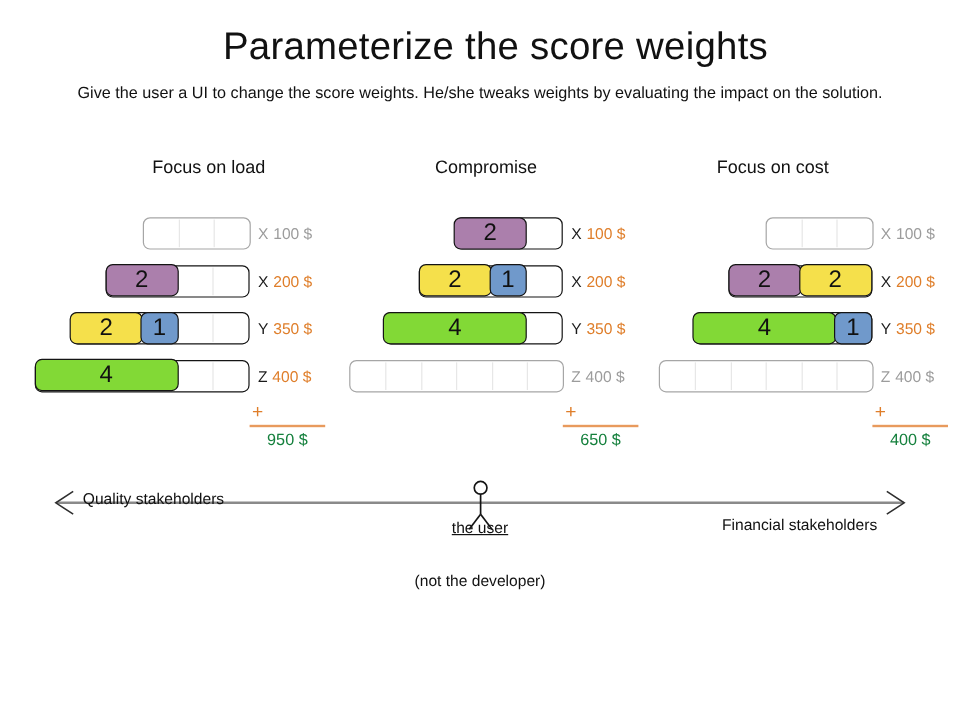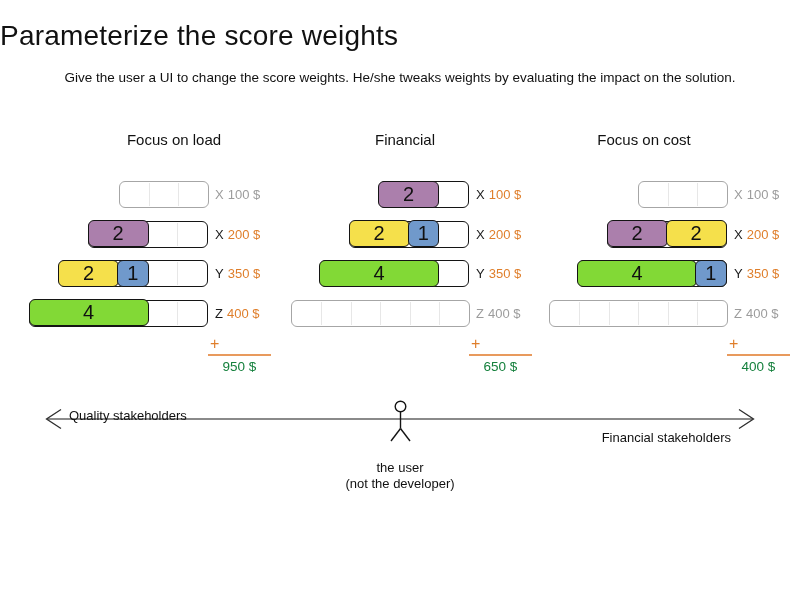--- a/index.html
+++ b/index.html
@@ -1,22 +1,22 @@
 <!DOCTYPE html>
 <html><head>
 <meta charset="utf-8">
 <style>
   html,body { margin:0; padding:0; }
   body {
     width:800px; height:600px; background:#ffffff; position:relative;
     overflow:hidden; font-family:"Liberation Sans", sans-serif; color:#111;
   }
   .title {
-    position:absolute; top:20px; left:0; width:640px; text-align:left;
-    font-size:28px; letter-spacing:0.2px;
+    position:absolute; top:20px; left:0; width:640px; text-align:right;
+    font-size:32px; letter-spacing:0.2px;
   }
   .subtitle {
     position:absolute; top:70px; left:0; width:800px; text-align:center;
     font-size:13.5px;
   }
   .col-title {
     position:absolute; top:131px; transform:translateX(-50%);
     font-size:15px; white-space:nowrap;
   }
   .row-container {
@@ -38,21 +38,21 @@
   .sum .plus {
     font-size:16px; line-height:14px; color:#df7e2a; padding:0 0 3px 2px;
     border-bottom:2px solid #e89a5d;
   }
   .sum .total { font-size:13.5px; color:#15803d; text-align:center; padding-top:3px; }
   .axis-svg { position:absolute; left:0; top:395px; }
   .axis-label { position:absolute; font-size:13px; white-space:nowrap; }
   .axis-label.left { left:69px; top:408px; }
   .axis-label.right { right:69px; top:430px; }
   .figure-label { position:absolute; left:0; width:800px; text-align:center; font-size:13px; }
-  .figure-label.l1 { top:460px; }
+  .figure-label.l1 { top:432px;text-decoration:underline; }
   .figure-label.l2 { top:476px; }
 </style>
 </head>
 <body>
 
 <div class="title">Parameterize the score weights</div>
 <div class="subtitle">Give the user a UI to change the score weights. He/she tweaks weights by evaluating the impact on the solution.</div>
 
 <div id="diagram">
     <div class="col-title" style="left: 150px; margin-left: 24px;">Focus on load</div>
@@ -74,21 +74,21 @@
     <div class="row-label" style="left: 215px; top: 266px;"><div class="letter" style="display: inline;">Y</div><div class="price" style="display: inline;">350 $</div></div>
     <div class="row-container" style="border-width: 1.5px; left: 29px; top: 299.5px; width: 177px; height: 25px;">
       <div class="divider" style="left: 147px;"></div>
       <div class="block" style="left: -1.5px; width: 118px; background: rgb(130, 217, 54);">4</div>
     </div>
     <div class="row-label" style="left: 215px; top: 305.5px;"><div class="letter" style="display: inline;">Z</div><div class="price" style="display: inline;">400 $</div></div>
     <div class="sum" style="left: 208px; top: 337px; width: 63px;">
       <div class="plus">+</div>
       <div class="total">950 $</div>
     </div>
-    <div class="col-title" style="left: 405px;">Financial</div>
+    <div class="col-title" style="left: 405px;">Compromise</div>
     <div class="row-container" style="border-width: 1.5px; left: 378.5px; top: 181px; width: 88.5px; height: 25px;">
       <div class="block" style="left: -1.5px; width: 59px; background: rgb(171, 127, 172);">2</div>
     </div>
     <div class="row-label" style="left: 476px; top: 187px;"><div class="letter" style="display: inline;">X</div><div class="price" style="display: inline;">100 $</div></div>
     <div class="row-container" style="border-width: 1.5px; left: 349px; top: 220.5px; width: 118px; height: 25px;">
       <div class="block" style="left: -1.5px; width: 59px; background: rgb(245, 224, 75);">2</div>
       <div class="block" style="left: 57.5px; width: 29.5px; background: rgb(112, 153, 203);">1</div>
     </div>
     <div class="row-label" style="left: 476px; top: 226.5px;"><div class="letter" style="display: inline;">X</div><div class="price" style="display: inline;">200 $</div></div>
     <div class="row-container" style="border-width: 1.5px; left: 319.5px; top: 260px; width: 147.5px; height: 25px;">

